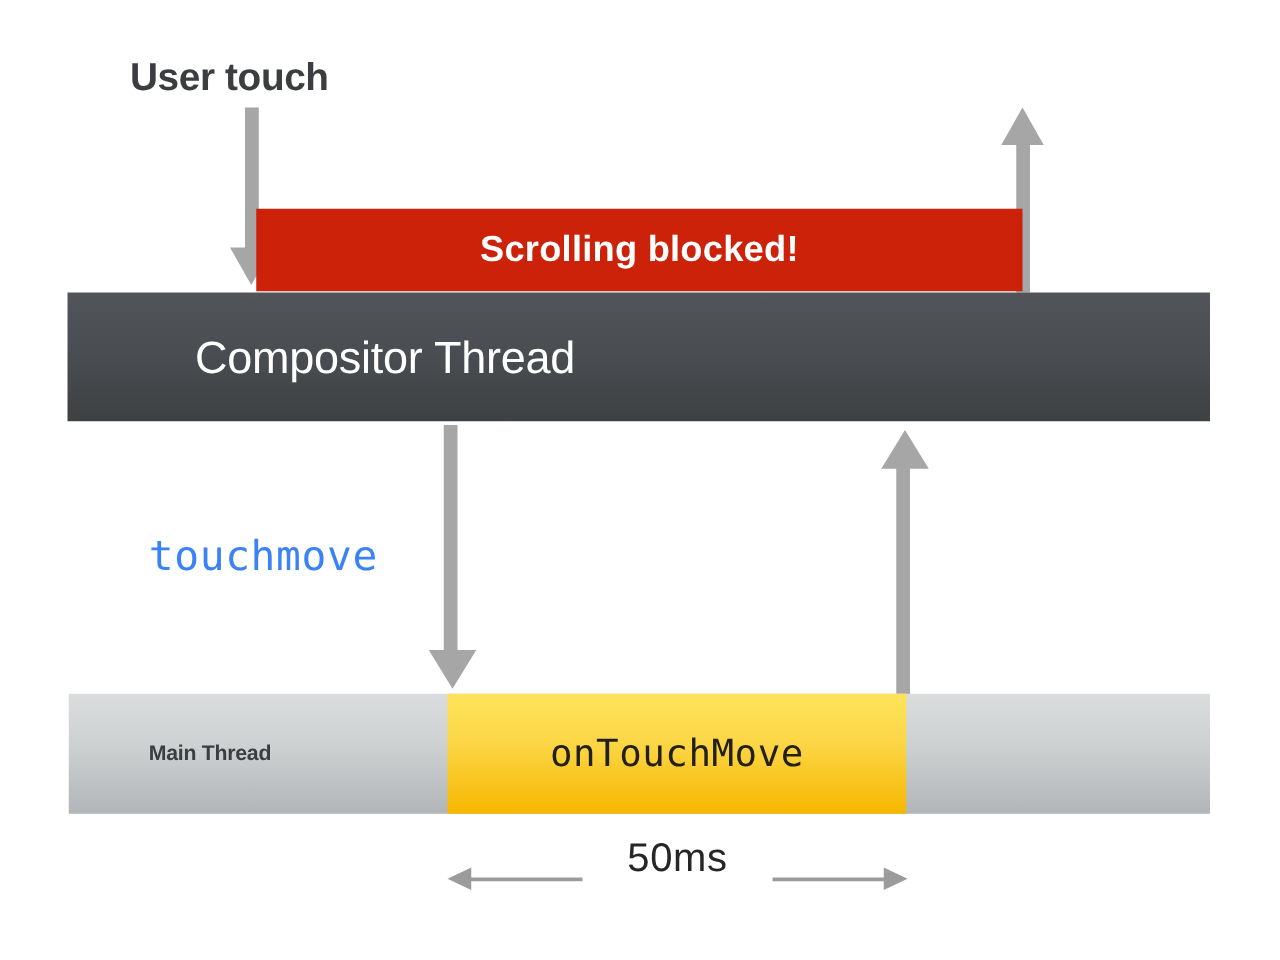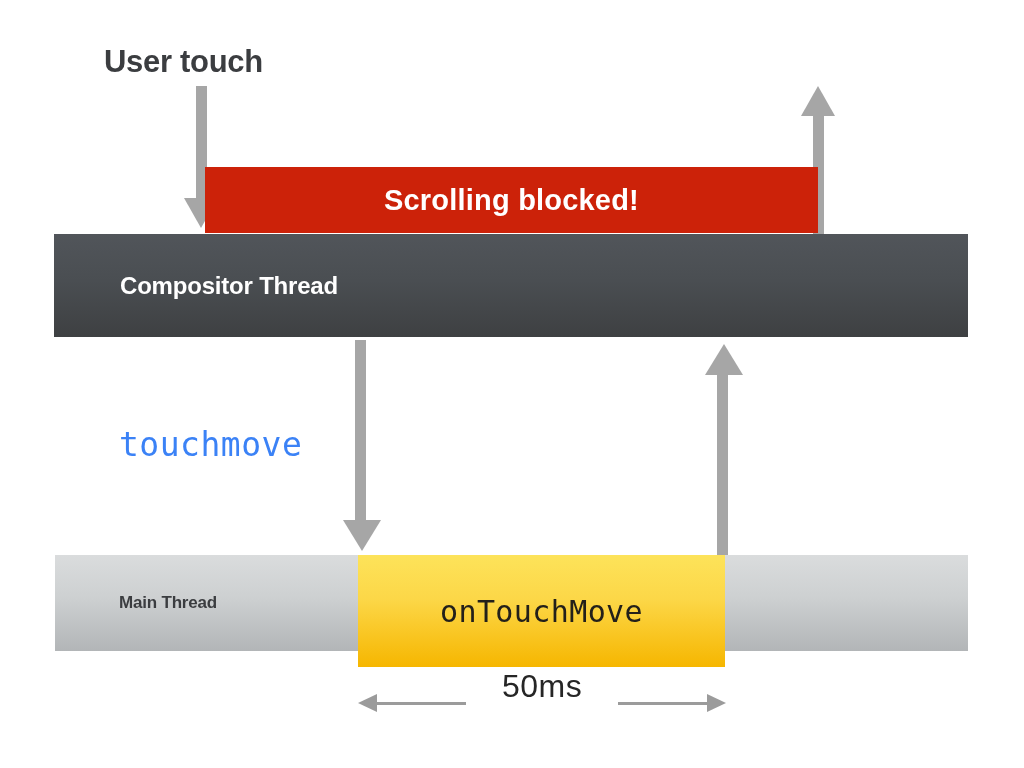--- a/index.html
+++ b/index.html
@@ -89,23 +89,23 @@
   #compositor-bar {
     position: absolute;
     left: 54px; top: 234px;
     width: 914px; height: 103px;
     background: linear-gradient(to bottom, #51555a 0%, #4a4e52 45%, #3e4042 100%);
     display: flex;
     align-items: center;
   }
   #compositor-bar-label {
     color: #ffffff;
-    font-weight: bold;
-    font-size: 24px;
-    margin-left: 66px;
+    font-weight: normal;
+    font-size: 36px;
+    margin-left: 102px;
     letter-spacing: -0.2px;
   }
 
   
   #touchmove-label {
     position: absolute;
     left: 119px; top: 425px;
     font-family: "DejaVu Sans Mono", "Liberation Mono", monospace;
     font-size: 33px;
     color: #3b82f6;
@@ -127,21 +127,21 @@
     display: flex;
     align-items: center;
     font-weight: bold;
     font-size: 17px;
     color: #3b3d40;
     letter-spacing: -0.2px;
   }
   #ontouchmove-block {
     position: absolute;
     left: 303px; top: 0;
-    width: 367px; height: 112px;
+    width: 367px; height: 96px;
     background: linear-gradient(to bottom, #fde35a 0%, #fcd747 40%, #f6b600 100%);
     display: flex;
     align-items: center;
     justify-content: center;
   }
   #ontouchmove-label {
     font-family: "DejaVu Sans Mono", "Liberation Mono", monospace;
     font-size: 30px;
     color: #23201a;
     letter-spacing: 0.4px;

